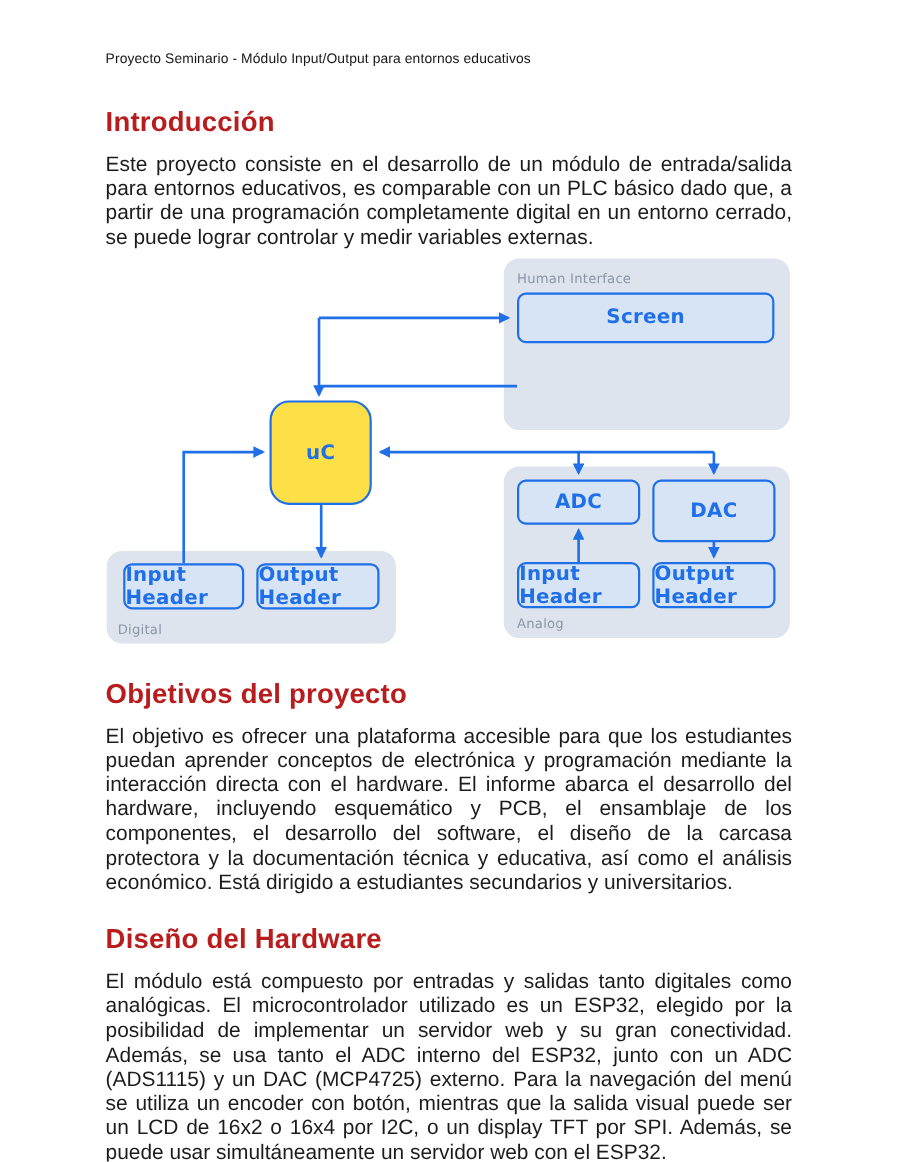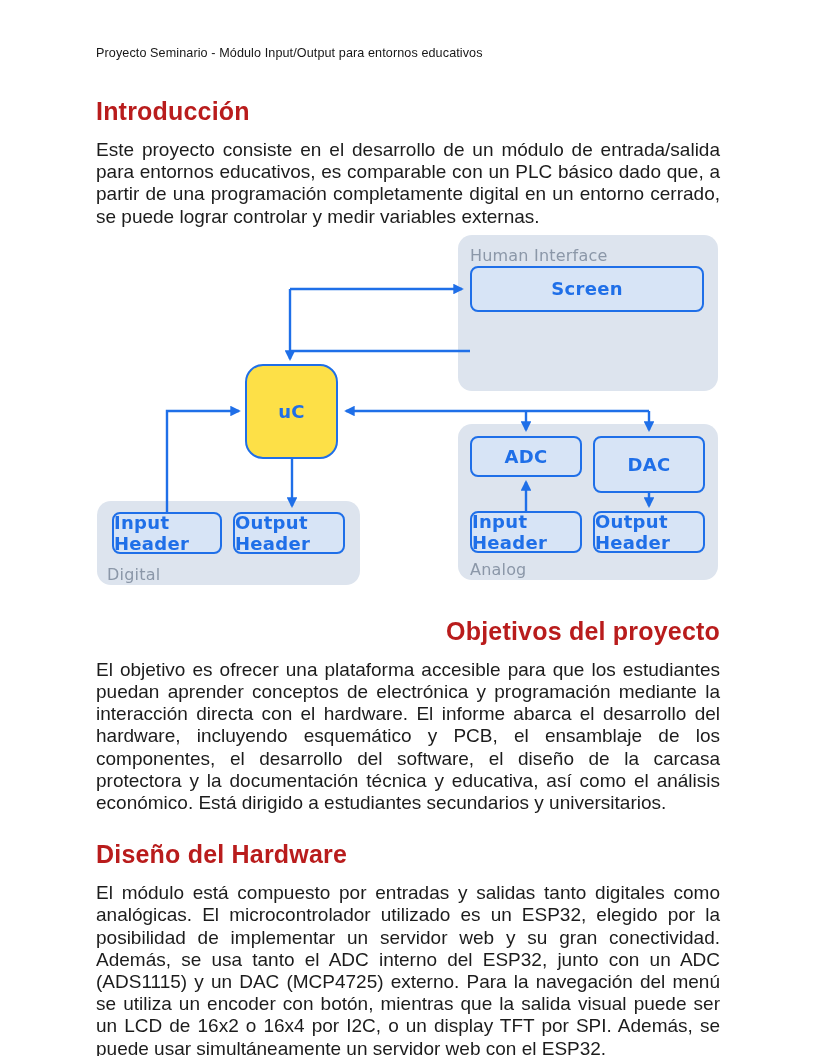--- a/index.html
+++ b/index.html
@@ -19,32 +19,32 @@
   p.body{
     font-size:19px;line-height:22.2px;margin:0;text-align:justify;color:#1c1c1c;
   }
   
   .diagram{position:relative;width:624px;height:362px;margin:0;}
   .grp{
     position:absolute;background:#dde4ee;border-radius:14px;
   }
   .grp-label{
     position:absolute;font-family:"DejaVu Sans",sans-serif;
-    font-size:16px;color:#8b97a8;letter-spacing:.2px;
+    font-size:12px;color:#8b97a8;letter-spacing:.2px;
   }
   .dbox{
     position:absolute;border:2.4px solid #1f6fe8;border-radius:8px;
     background:#d7e4f6;display:flex;align-items:center;justify-content:center;
     font-family:"DejaVu Sans",sans-serif;font-size:18px;font-weight:600;color:#1f6fe8;
     box-sizing:border-box;letter-spacing:.3px;
   }
   .dbox.uc{background:#fde047;border-radius:18px;}
   svg.wires{position:absolute;left:0;top:0;pointer-events:none;}
   
-  h1.h2a{margin-top:26px;text-align:right;}
+  h1.h2a{margin-top:26px;}
   h1.h3a{margin-top:25px;}
   .footer{
     margin-top:36px;font-size:13px;color:#161616;letter-spacing:.1px;
   }
 </style>
 </head>
 <body>
 
 <div class="page">
   <div class="content">

